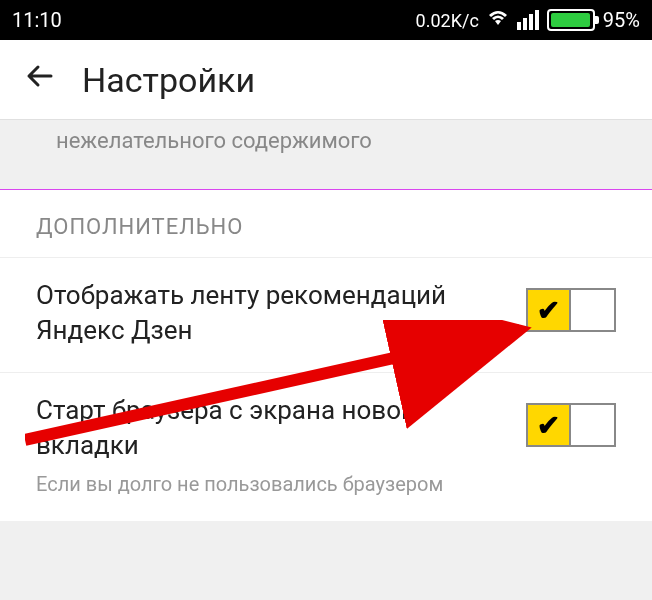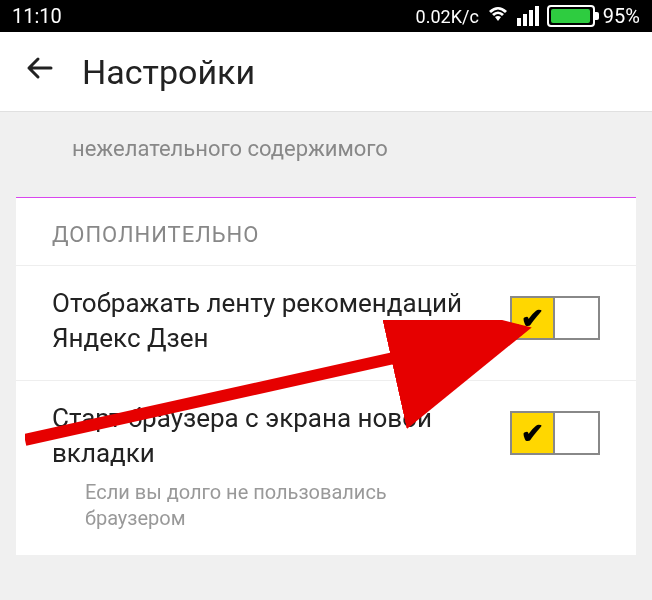--- a/index.html
+++ b/index.html
@@ -8,21 +8,21 @@
       box-sizing: border-box;
       font-family: -apple-system, BlinkMacSystemFont, "Segoe UI", Roboto, sans-serif;
     }
     body {
       width: 652px;
       height: 600px;
       background: #f0f0f0;
       overflow: hidden;
     }
     .status-bar {
-      height: 32px;
+      height: 40px;
       background: #000;
       color: #fff;
       display: flex;
       align-items: center;
       padding: 0 12px;
       font-size: 20px;
     }
     .status-left {
       flex: 0 0 auto;
     }
@@ -75,21 +75,21 @@
     .back-arrow {
       font-size: 32px;
       color: #222;
     }
     .header-title {
       font-size: 34px;
       color: #222;
       font-weight: 400;
     }
     .content {
-      padding: 16px;
+      padding: 0;
     }
     .prev-text {
       padding: 8px 56px 16px 56px;
       color: #888;
       font-size: 22px;
     }
     .gap {
       height: 20px;
     }
     .section {
@@ -117,21 +117,20 @@
     .setting-title {
       font-size: 26px;
       color: #222;
       line-height: 1.35;
     }
     .setting-sub {
       font-size: 20px;
       color: #999;
       margin-top: 8px;
       line-height: 1.3;
-      margin-left: 33px;
     }
     .toggle {
       width: 90px;
       height: 44px;
       border: 2px solid #888;
       position: relative;
       display: inline-block;
       flex-shrink: 0;
       margin-top: 10px;
     }

